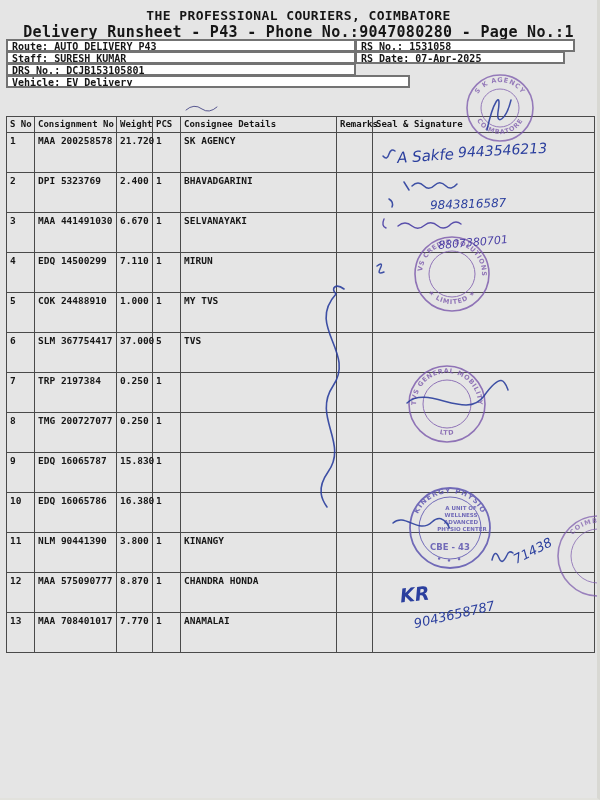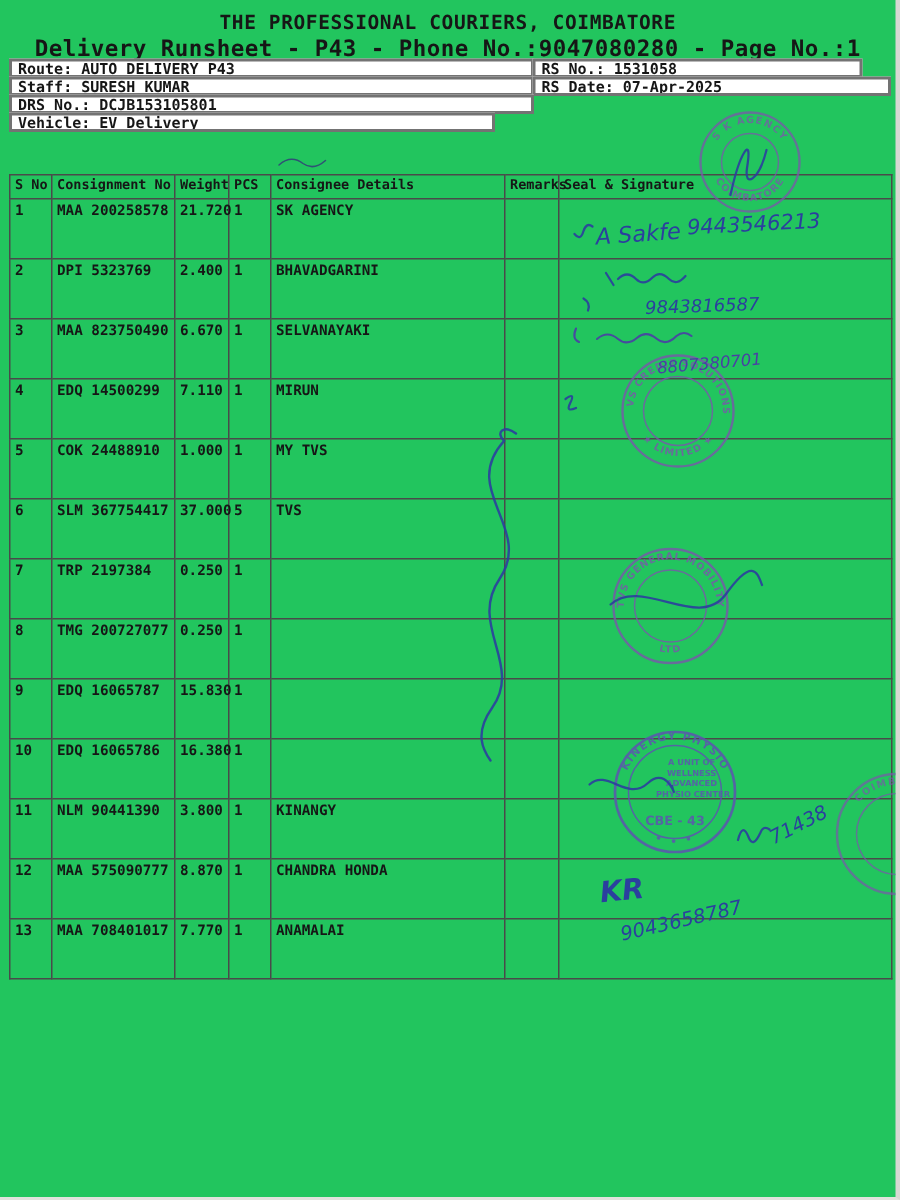--- a/index.html
+++ b/index.html
@@ -1,19 +1,19 @@
 <!DOCTYPE html>
 <html><head>
 <meta charset="utf-8">
 <style>
   * { margin:0; padding:0; box-sizing:border-box; }
   html,body { width:600px; height:800px; }
   body { background:#ffffff; font-family:"DejaVu Sans Mono", monospace; }
   .page {
-    position:relative; width:600px; height:800px; background:#22c55e;
+    position:relative; width:600px; height:800px; background:#e5e5e5;
     overflow:hidden; border-right:3px solid #d8d8d3; border-bottom:2px solid #e2e2dd;
     color:#161616;
     padding-left:29px;
   }
   .title {
     position:absolute; top:8px; left:0; width:100%; text-align:center;
     font-weight:bold; font-size:13px; letter-spacing:0.4px;
   }
   .subtitle {
     position:absolute; top:23px; left:0; width:100%; text-align:center;
@@ -48,23 +48,23 @@
 <body>
 
 <div class="page">
 
   <div class="title">THE PROFESSIONAL COURIERS, COIMBATORE</div>
   <div class="subtitle">Delivery Runsheet - P43 - Phone No.:9047080280 - Page No.:1</div>
 
   <div class="info-box" style="left:6px; top:39px; width:350px;">Route: AUTO DELIVERY P43</div>
   <div class="info-box" style="left:355px; top:39px; width:220px;">RS No.: 1531058</div>
   <div class="info-box" style="left:6px; top:51px; width:350px;">Staff: SURESH KUMAR</div>
-  <div class="info-box" style="left:355px; top:51px; width:239px;">RS Date: 07-Apr-2025</div>
+  <div class="info-box" style="left:355px; top:51px; width:210px;">RS Date: 07-Apr-2025</div>
   <div class="info-box" style="left:6px; top:63px; width:350px;">DRS No.: DCJB153105801</div>
-  <div class="info-box" style="left:6px; top:75px; width:324px;">Vehicle: EV Delivery</div>
+  <div class="info-box" style="left:6px; top:75px; width:404px;">Vehicle: EV Delivery</div>
 
   <table class="runsheet">
     <colgroup>
       <col style="width:28px">
         <col style="width:82px">
         <col style="width:36px">
         <col style="width:28px">
       <col style="width:156px">
         <col style="width:36px">
         <col style="width:222px">
@@ -94,21 +94,21 @@
         <td>2</td>
         <td>DPI 5323769</td>
         <td>2.400</td>
         <td>1</td>
         <td>BHAVADGARINI</td>
         <td></td>
         <td></td>
       </tr>
       <tr>
         <td>3</td>
-        <td>MAA 823750490</td>
+        <td>MAA 441491030</td>
         <td>6.670</td>
         <td>1</td>
         <td>SELVANAYAKI</td>
         <td></td>
         <td></td>
       </tr>
       <tr>
         <td>4</td>
         <td>EDQ 14500299</td>
         <td>7.110</td>

